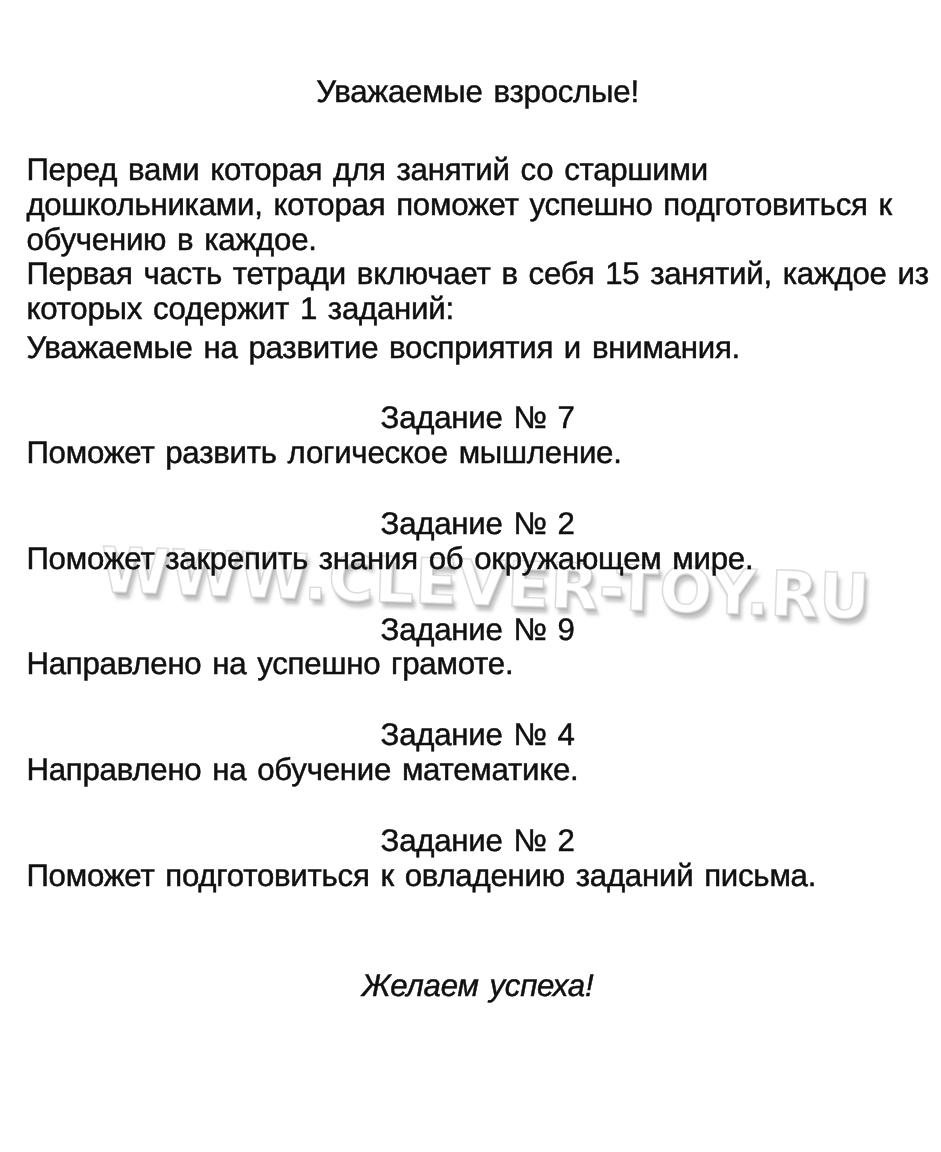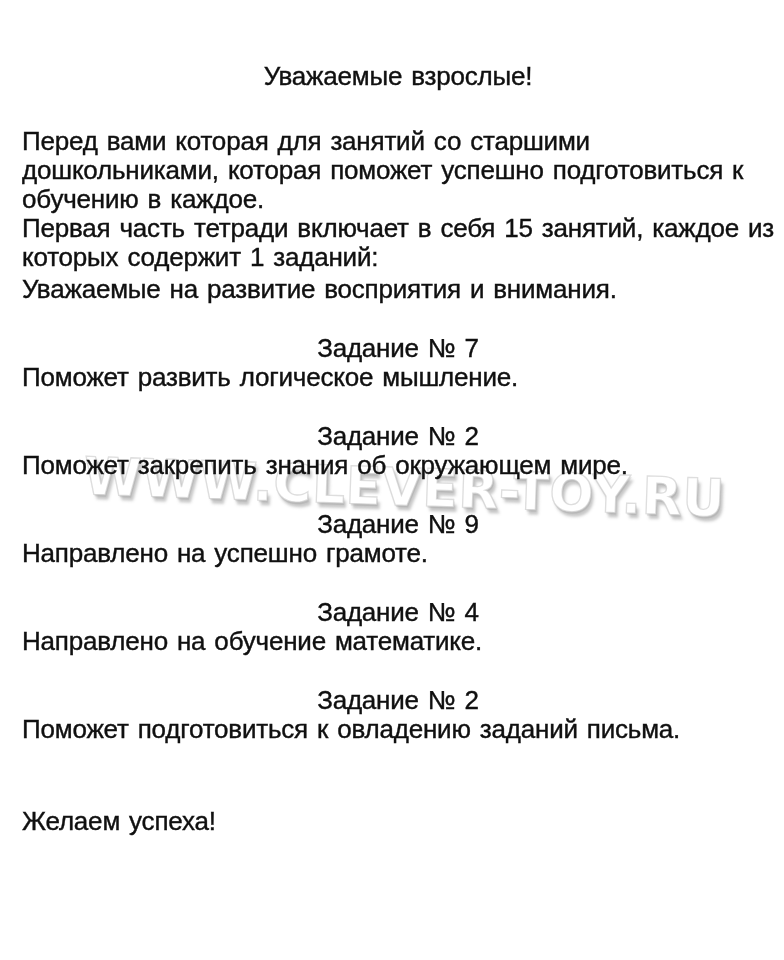--- a/index.html
+++ b/index.html
@@ -45,21 +45,22 @@
     margin-top: 3px;
   }
   .task-heading {
     text-align: center;
   }
   .task-desc {
     white-space: nowrap;
   }
   .closing {
     margin-top: 63px;
-    text-align: left;
+    text-align: center;
+    font-style: italic;
   }
   .watermark {
     position: absolute;
     left: 84px;
     top: 446px;
     z-index: 1;
     font-family: "DejaVu Sans", sans-serif;
     font-weight: bold;
     font-size: 52px;
     letter-spacing: 0.5px;

